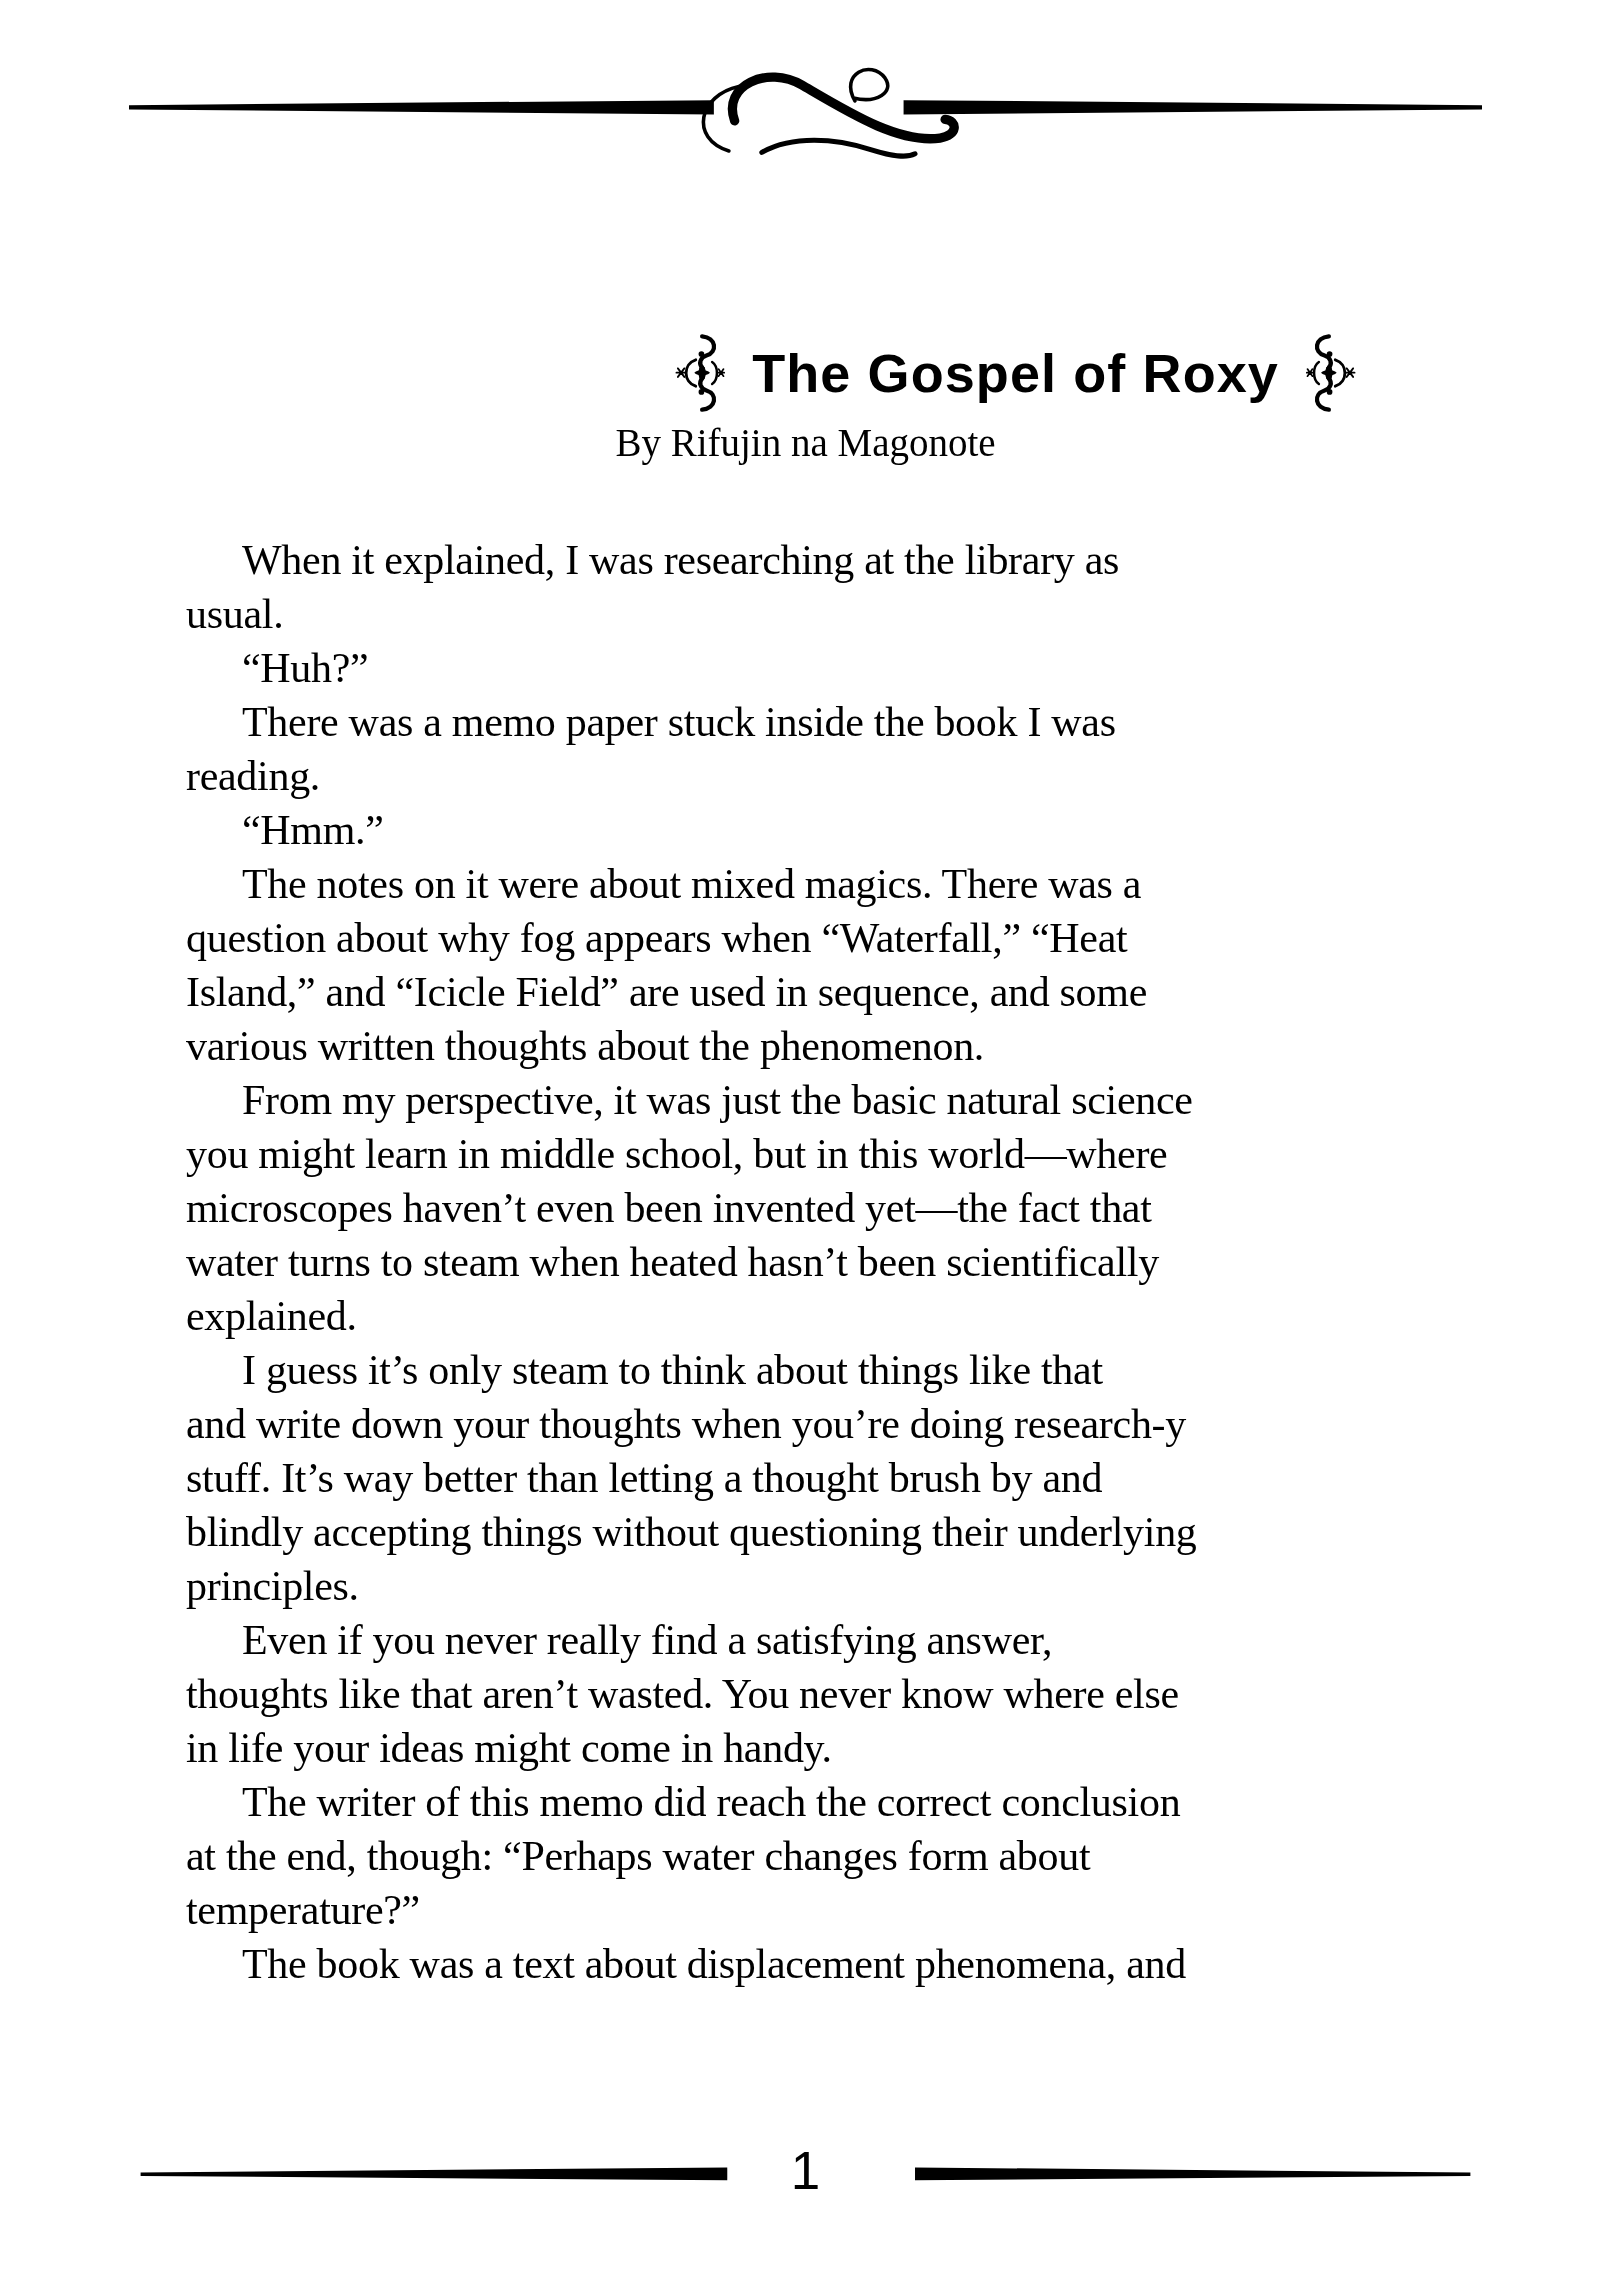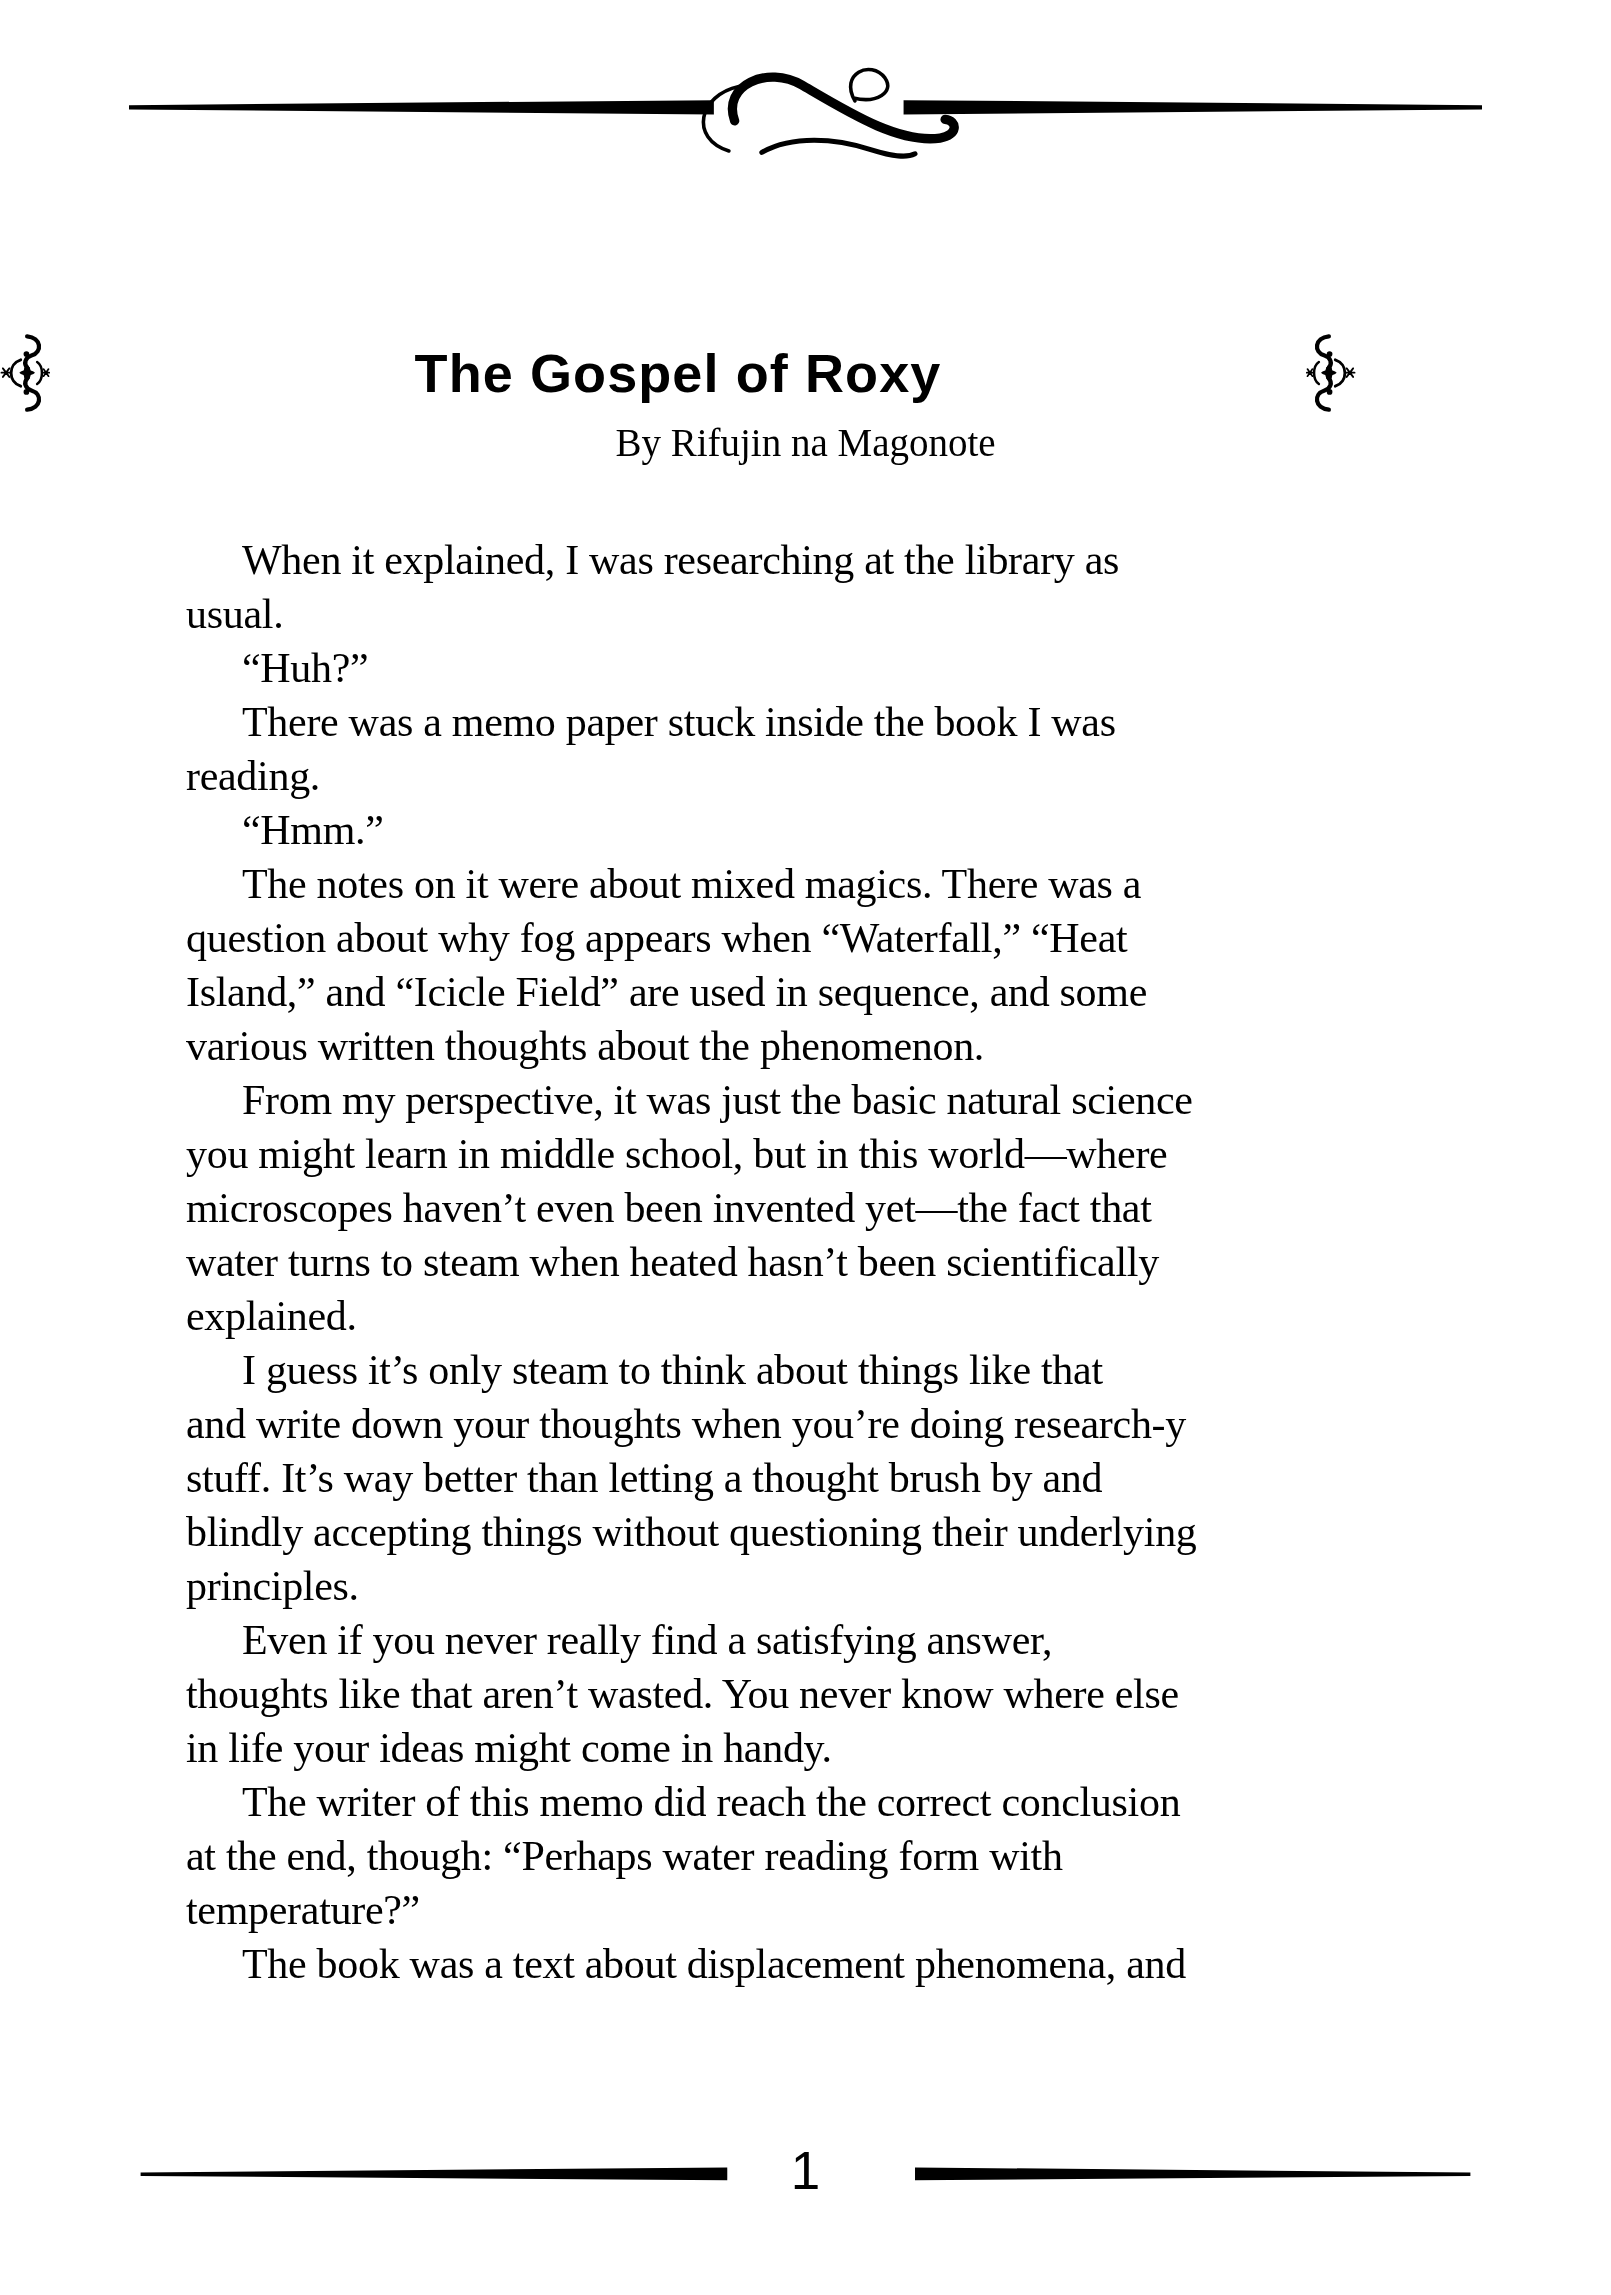--- a/index.html
+++ b/index.html
@@ -14,21 +14,21 @@
 
   
   .header-divider {
     position: absolute; left: 129px; top: 29px;
     width: 1353px; height: 158px;
   }
 
   
   .title-row {
     position: absolute; left: 0; top: 324px; width: 1356px; height: 97px;
-    display: flex; align-items: center; justify-content: space-between;
+    display: flex; align-items: center; justify-content: flex-end;
     gap: 27px;
   }
   .title-text {
     font-family: "Liberation Sans", sans-serif;
     font-weight: 700;
     font-size: 54px;
     letter-spacing: 1.1px;
     line-height: 1;
     white-space: nowrap;
   }
@@ -155,21 +155,21 @@
 explained.</p>
     <p class="para style-normal">I guess it’s only steam to think about things like that
 and write down your thoughts when you’re doing research-y
 stuff. It’s way better than letting a thought brush by and
 blindly accepting things without questioning their underlying
 principles.</p>
     <p class="para style-normal">Even if you never really find a satisfying answer,
 thoughts like that aren’t wasted. You never know where else
 in life your ideas might come in handy.</p>
     <p class="para style-normal">The writer of this memo did reach the correct conclusion
-at the end, though: “Perhaps water reading form with
+at the end, though: “Perhaps water changes form about
 temperature?”</p>
     <p class="para style-normal">The book was a text about displacement phenomena, and</p>
   </div>
 
 <svg class="footer-divider" viewBox="0 0 1890 90" aria-hidden="true">
   <g fill="#000">
     <path d="M10 40 L835 33 L835 51 L10 45 Z"></path>
     <path d="M1099 33 L1880 40 L1880 45 L1099 51 Z"></path>
   </g>
 </svg>

